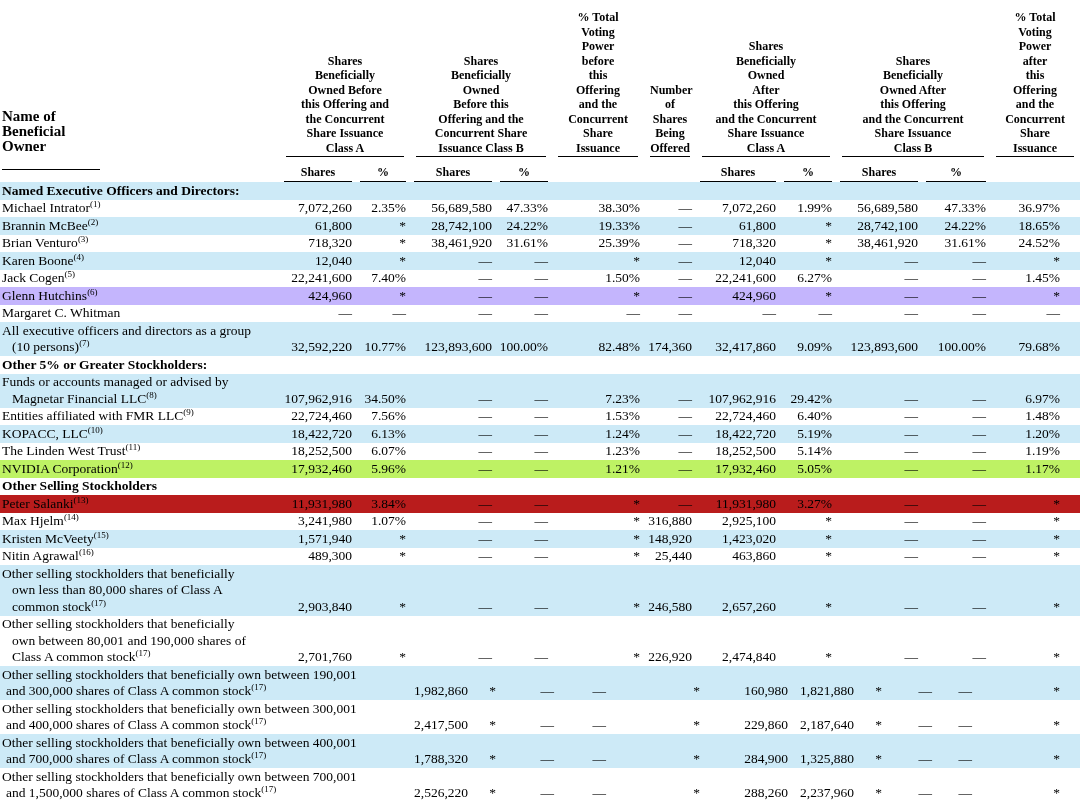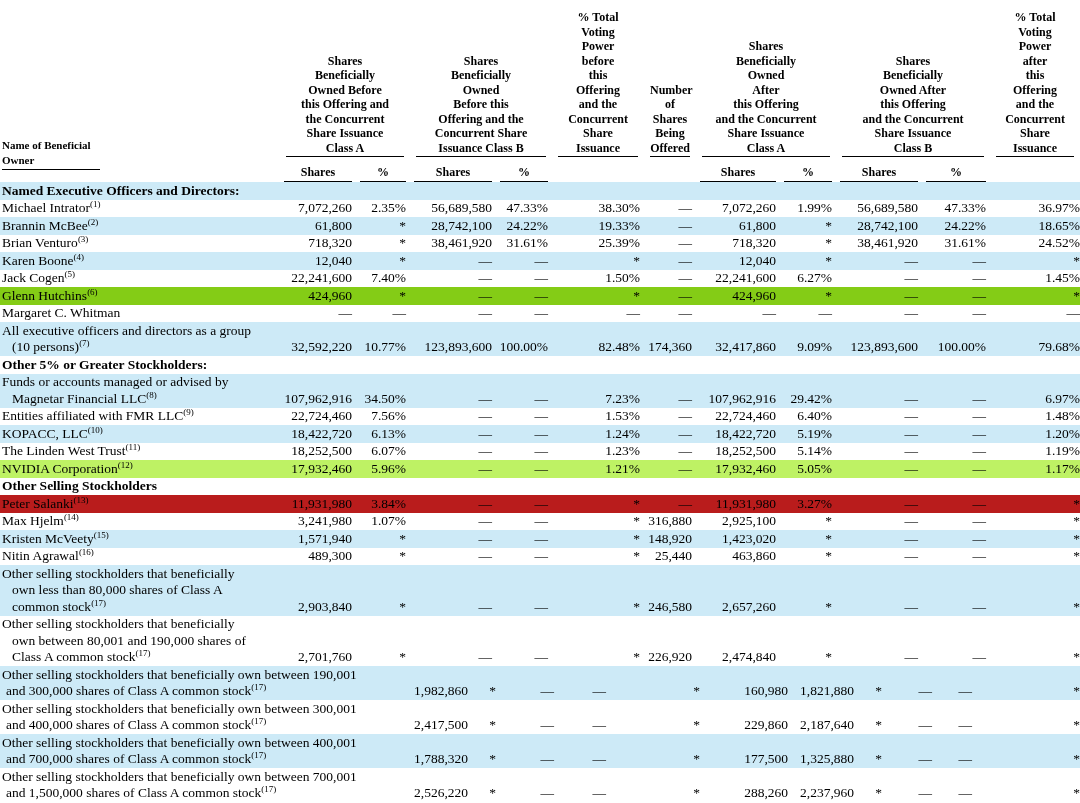--- a/index.html
+++ b/index.html
@@ -10,21 +10,21 @@
     color: #000;
   }
   table.tbl { border-collapse: collapse; table-layout: fixed; width: 1080px; }
   .tbl td {
     font-size: 13.5px;
     line-height: 16.5px;
     vertical-align: bottom;
     padding: 0.5px 4px 0.5px 0;
     white-space: nowrap;
   }
-  .tbl td:last-child { padding-right: 0; }
+  .tbl td:last-child { padding-right: 20px; }
   td.val { text-align: right; }
   td.name { text-align: left; padding-left: 2px; }
   td.name div { white-space: nowrap; }
   td.name .cont { padding-left: 10px; }
   .bottom td.name .cont { padding-left: 4px; }
   td.section { font-weight: bold; }
   sup { font-size: 9px; line-height: 0; }
 
   thead th { vertical-align: bottom; font-weight: bold; padding: 0; }
   thead tr.grprow th { padding-top: 10px; }
@@ -38,23 +38,23 @@
     font-size: 12px;
     line-height: 14.5px;
     font-weight: bold;
   }
   .name-hd { text-align: left; vertical-align: bottom; padding-bottom: 12px; padding-left: 2px; }
   .name-rule {
     display: inline-block;
     width: 98px;
     border-bottom: 1px solid #000;
     white-space: pre-line;
-    font-size: 11px;
+    font-size: 15px;
     line-height: 15px;
-    padding-bottom: 1px;
+    padding-bottom: 15px;
     text-align: left;
     font-weight: bold;
   }
   .subrow th { height: 25px; }
   .sub {
     display: block;
     border-bottom: 1px solid #000;
     margin: 0 4px;
     padding-bottom: 1px;
     text-align: center;
@@ -266,21 +266,21 @@
           <td class="val">—</td>
           <td class="val">—</td>
           <td class="val">1.50%</td>
           <td class="val">—</td>
           <td class="val">22,241,600</td>
           <td class="val">6.27%</td>
           <td class="val">—</td>
           <td class="val">—</td>
           <td class="val">1.45%</td>
         </tr>
-        <tr style="background: #84cc16; font-family: Liberation Serif, serif;">
+        <tr style="background: #c4b5fd; font-family: Liberation Serif, serif;">
           <td class="name">
             <div>Glenn Hutchins<sup>(6)</sup></div>
           </td>
           <td class="val">424,960</td>
           <td class="val">*</td>
           <td class="val">—</td>
           <td class="val">—</td>
           <td class="val">*</td>
           <td class="val">—</td>
           <td class="val">424,960</td>
@@ -569,21 +569,21 @@
         <tr style="background: rgb(205, 234, 247);">
           <td class="name">
             <div>Other selling stockholders that beneficially own between 400,001</div>
             <div class="cont">and 700,000 shares of Class A common stock<sup>(17)</sup></div>
           </td>
           <td class="val">1,788,320</td>
           <td class="val">*</td>
           <td class="val">—</td>
           <td class="val">—</td>
           <td class="val">*</td>
-          <td class="val">177,500</td>
+          <td class="val">284,900</td>
           <td class="val">1,325,880</td>
           <td class="val">*</td>
           <td class="val">—</td>
           <td class="val">—</td>
           <td class="val">*</td>
         </tr>
         <tr>
           <td class="name">
             <div>Other selling stockholders that beneficially own between 700,001</div>
             <div class="cont">and 1,500,000 shares of Class A common stock<sup>(17)</sup></div>

